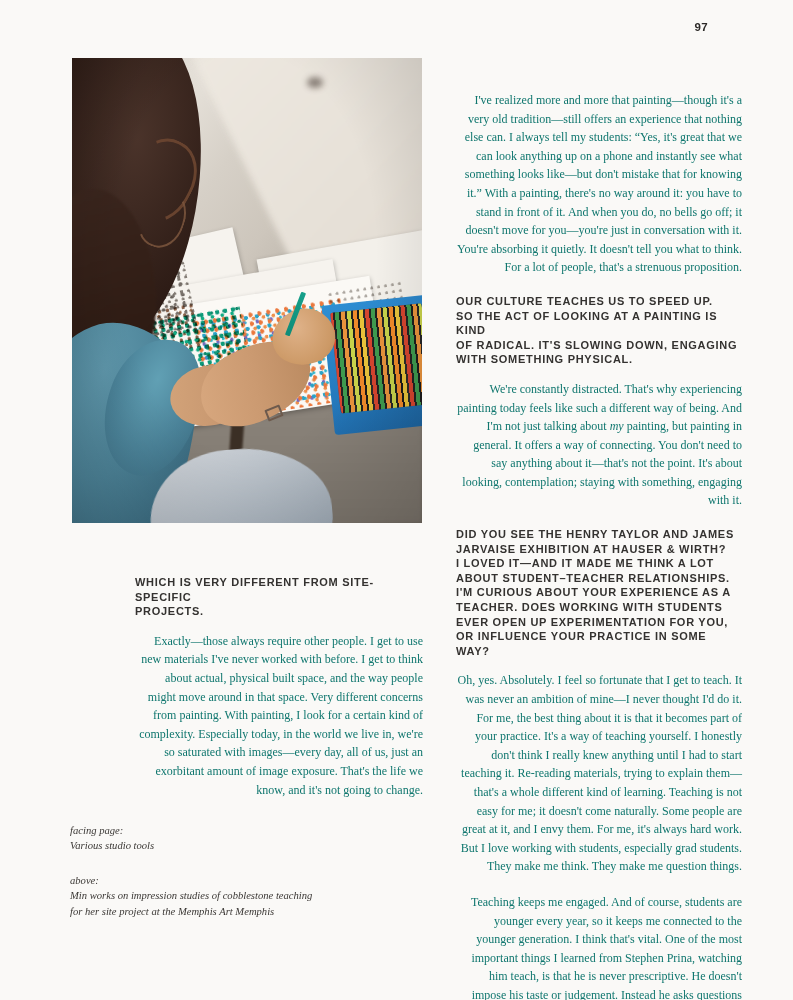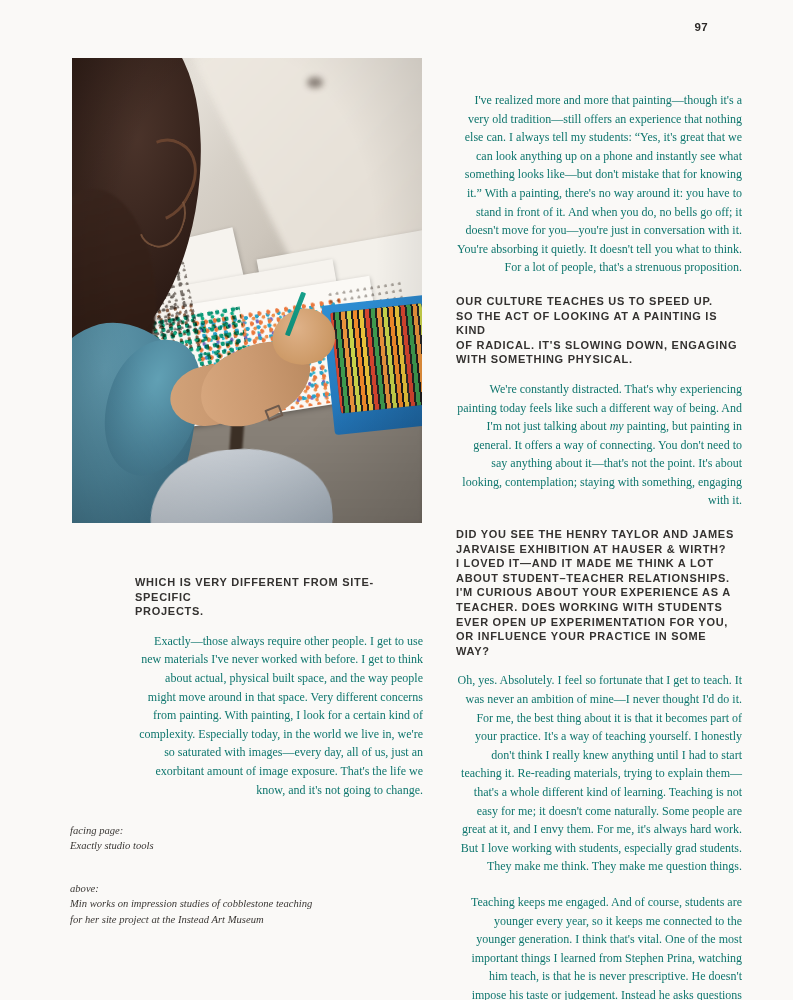--- a/index.html
+++ b/index.html
@@ -409,21 +409,21 @@
     top: 823px;
     width: 300px;
   }
   .caption-block {
     font-family: "Liberation Serif", serif;
     font-style: italic;
     font-size: 10.6px;
     line-height: 15.4px;
     color: #3a3734;
   }
-  .caption-block.second { margin-top: 27px; }
+  .caption-block.second { margin-top: 19px; }
   .caption-line { display: block; }
 </style>
 </head>
 <body>
 
 <div class="page">
 
   <div class="folio">97</div>
 
   <div class="photo-frame">
@@ -497,22 +497,22 @@
 EVER OPEN UP EXPERIMENTATION FOR YOU,
 OR INFLUENCE YOUR PRACTICE IN SOME WAY?</p>
 
     <p class="body-p">Oh, yes. Absolutely. I feel so fortunate that I get to teach. It was never an ambition of mine—I never thought I'd do it. For me, the best thing about it is that it becomes part of your practice. It's a way of teaching yourself. I honestly don't think I really knew anything until I had to start teaching it. Re-reading materials, trying to explain them—that's a whole different kind of learning. Teaching is not easy for me; it doesn't come naturally. Some people are great at it, and I envy them. For me, it's always hard work. But I love working with students, especially grad students. They make me think. They make me question things.</p>
     <p class="body-p">Teaching keeps me engaged. And of course, students are younger every year, so it keeps me connected to the younger generation. I think that's vital. One of the most important things I learned from Stephen Prina, watching him teach, is that he is never prescriptive. He doesn't impose his taste or judgement. Instead he asks questions that allow his students to find answers for themselves.</p>
   </div>
 
   <div class="captions">
     <div class="caption-block first">
       <span class="caption-line">facing page:</span>
-      <span class="caption-line">Exactly studio tools</span>
+      <span class="caption-line">Various studio tools</span>
     </div>
     <div class="caption-block second">
       <span class="caption-line">above:</span>
       <span class="caption-line">Min works on impression studies of cobblestone teaching</span>
-      <span class="caption-line">for her site project at the Instead Art Museum</span>
+      <span class="caption-line">for her site project at the Memphis Art Memphis</span>
     </div>
   </div>
 
 </div>
 
 </body></html>

